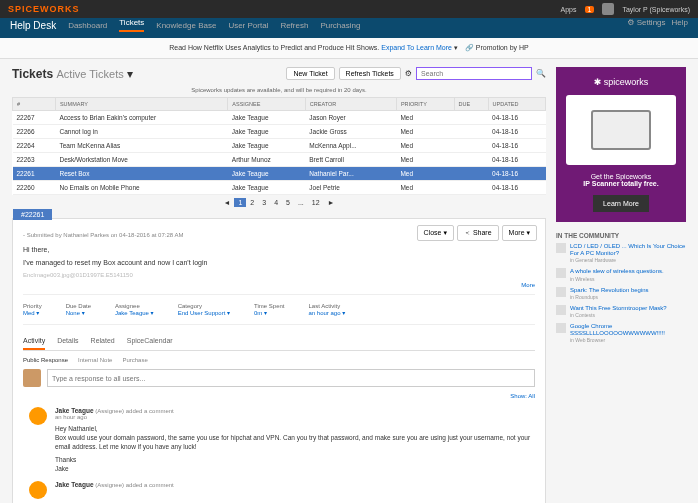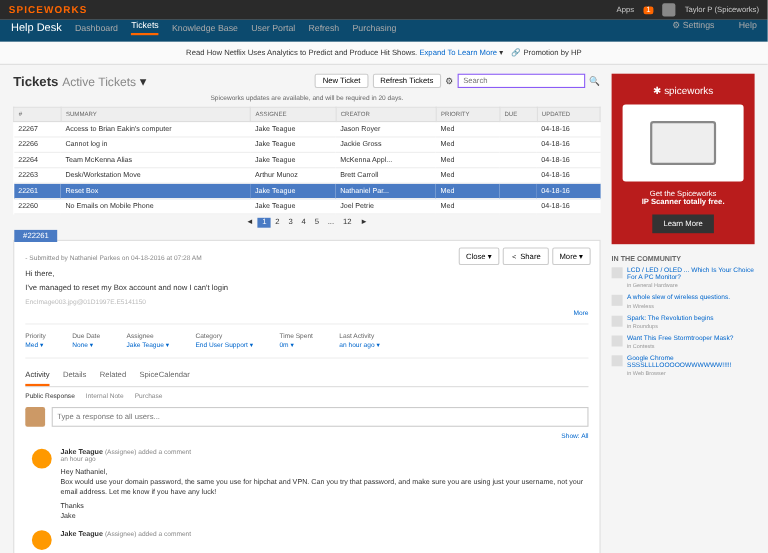--- a/index.html
+++ b/index.html
@@ -6,21 +6,21 @@
 body{background:#f5f5f5;font-size:8px;color:#333}
 .topbar{background:#2a2a2a;height:18px;display:flex;align-items:center;padding:0 8px;justify-content:space-between}
 .logo{color:#f60;font-weight:bold;font-size:9px;letter-spacing:1px}
 .topbar-right{display:flex;align-items:center;gap:8px;color:#ccc;font-size:7px}
 .avatar{width:12px;height:12px;background:#888;border-radius:2px}
 .navbar{background:#0c4a6e;height:20px;display:flex;align-items:flex-start;padding:0 10px;justify-content:space-between}
 .nav-left{display:flex;align-items:center;gap:12px}
 .nav-title{color:#fff;font-size:10px}
 .nav-item{color:#aaa;font-size:8px;cursor:pointer}
 .nav-item.active{color:#fff;border-bottom:2px solid #f60;padding-bottom:3px}
-.nav-right{display:flex;gap:22px;color:#aaa;font-size:8px}
+.nav-right{display:flex;gap:6px;color:#aaa;font-size:8px}
 .banner{background:#fafafa;padding:6px 20px;font-size:7px;text-align:center;border-bottom:1px solid #ddd}
 .banner a{color:#06c}
 .main{display:flex;padding:8px 12px;gap:10px}
 .content{flex:1}
 .header-row{display:flex;justify-content:space-between;align-items:flex-start;margin-bottom:6px}
 .page-title{font-size:12px;font-weight:normal}
 .page-title .sub{color:#888;font-size:11px}
 .btn{background:#fff;border:1px solid #ccc;padding:2px 6px;font-size:7px;cursor:pointer;border-radius:2px}
 .btn-group{display:flex;gap:4px;align-items:center}
 .search{border:1px solid #8b5cf6;padding:2px 4px;width:116px;font-size:7px}
@@ -53,21 +53,21 @@
 .small-avatar{width:18px;height:18px;background:#c96;border-radius:2px}
 .response-input{flex:1;border:1px solid #ccc;padding:4px;font-size:7px;color:#999}
 .show-all{text-align:right;font-size:6px;color:#06c;margin:4px 0}
 .comment{display:flex;gap:8px;margin:8px 0;position:relative;padding-left:6px}
 .comment-avatar{width:18px;height:18px;background:#f90;border-radius:50%;flex-shrink:0}
 .comment-body{flex:1;font-size:6.5px}
 .comment-author{font-weight:bold}
 .comment-meta{color:#888;font-size:6px}
 .comment-text{margin-top:4px;line-height:1.4}
 .sidebar{width:130px}
-.promo{background:#b91c1c;color:#fff;padding:10px;text-align:center}
+.promo{background:#701a75;color:#fff;padding:10px;text-align:center}
 .promo-logo{font-size:9px;margin-bottom:8px}
 .promo-head{font-size:11px;line-height:1.3;text-align:left;margin-bottom:8px}
 .promo-img{background:#fff;height:70px;margin:8px 0;border-radius:3px;display:flex;align-items:center;justify-content:center;position:relative}
 .promo-screen{width:60px;height:40px;border:2px solid #888;border-radius:3px;background:#eee;position:relative}
 .promo-cta{font-size:7px;margin:8px 0}
 .promo-btn{background:#333;color:#fff;padding:5px 10px;font-size:7px;border:none;cursor:pointer}
 .community{margin-top:10px;font-size:6px}
 .community-title{font-weight:bold;font-size:6.5px;color:#666;margin-bottom:4px}
 .community-item{display:flex;gap:4px;margin-bottom:5px}
 .community-icon{width:10px;height:10px;background:#ddd;flex-shrink:0}

